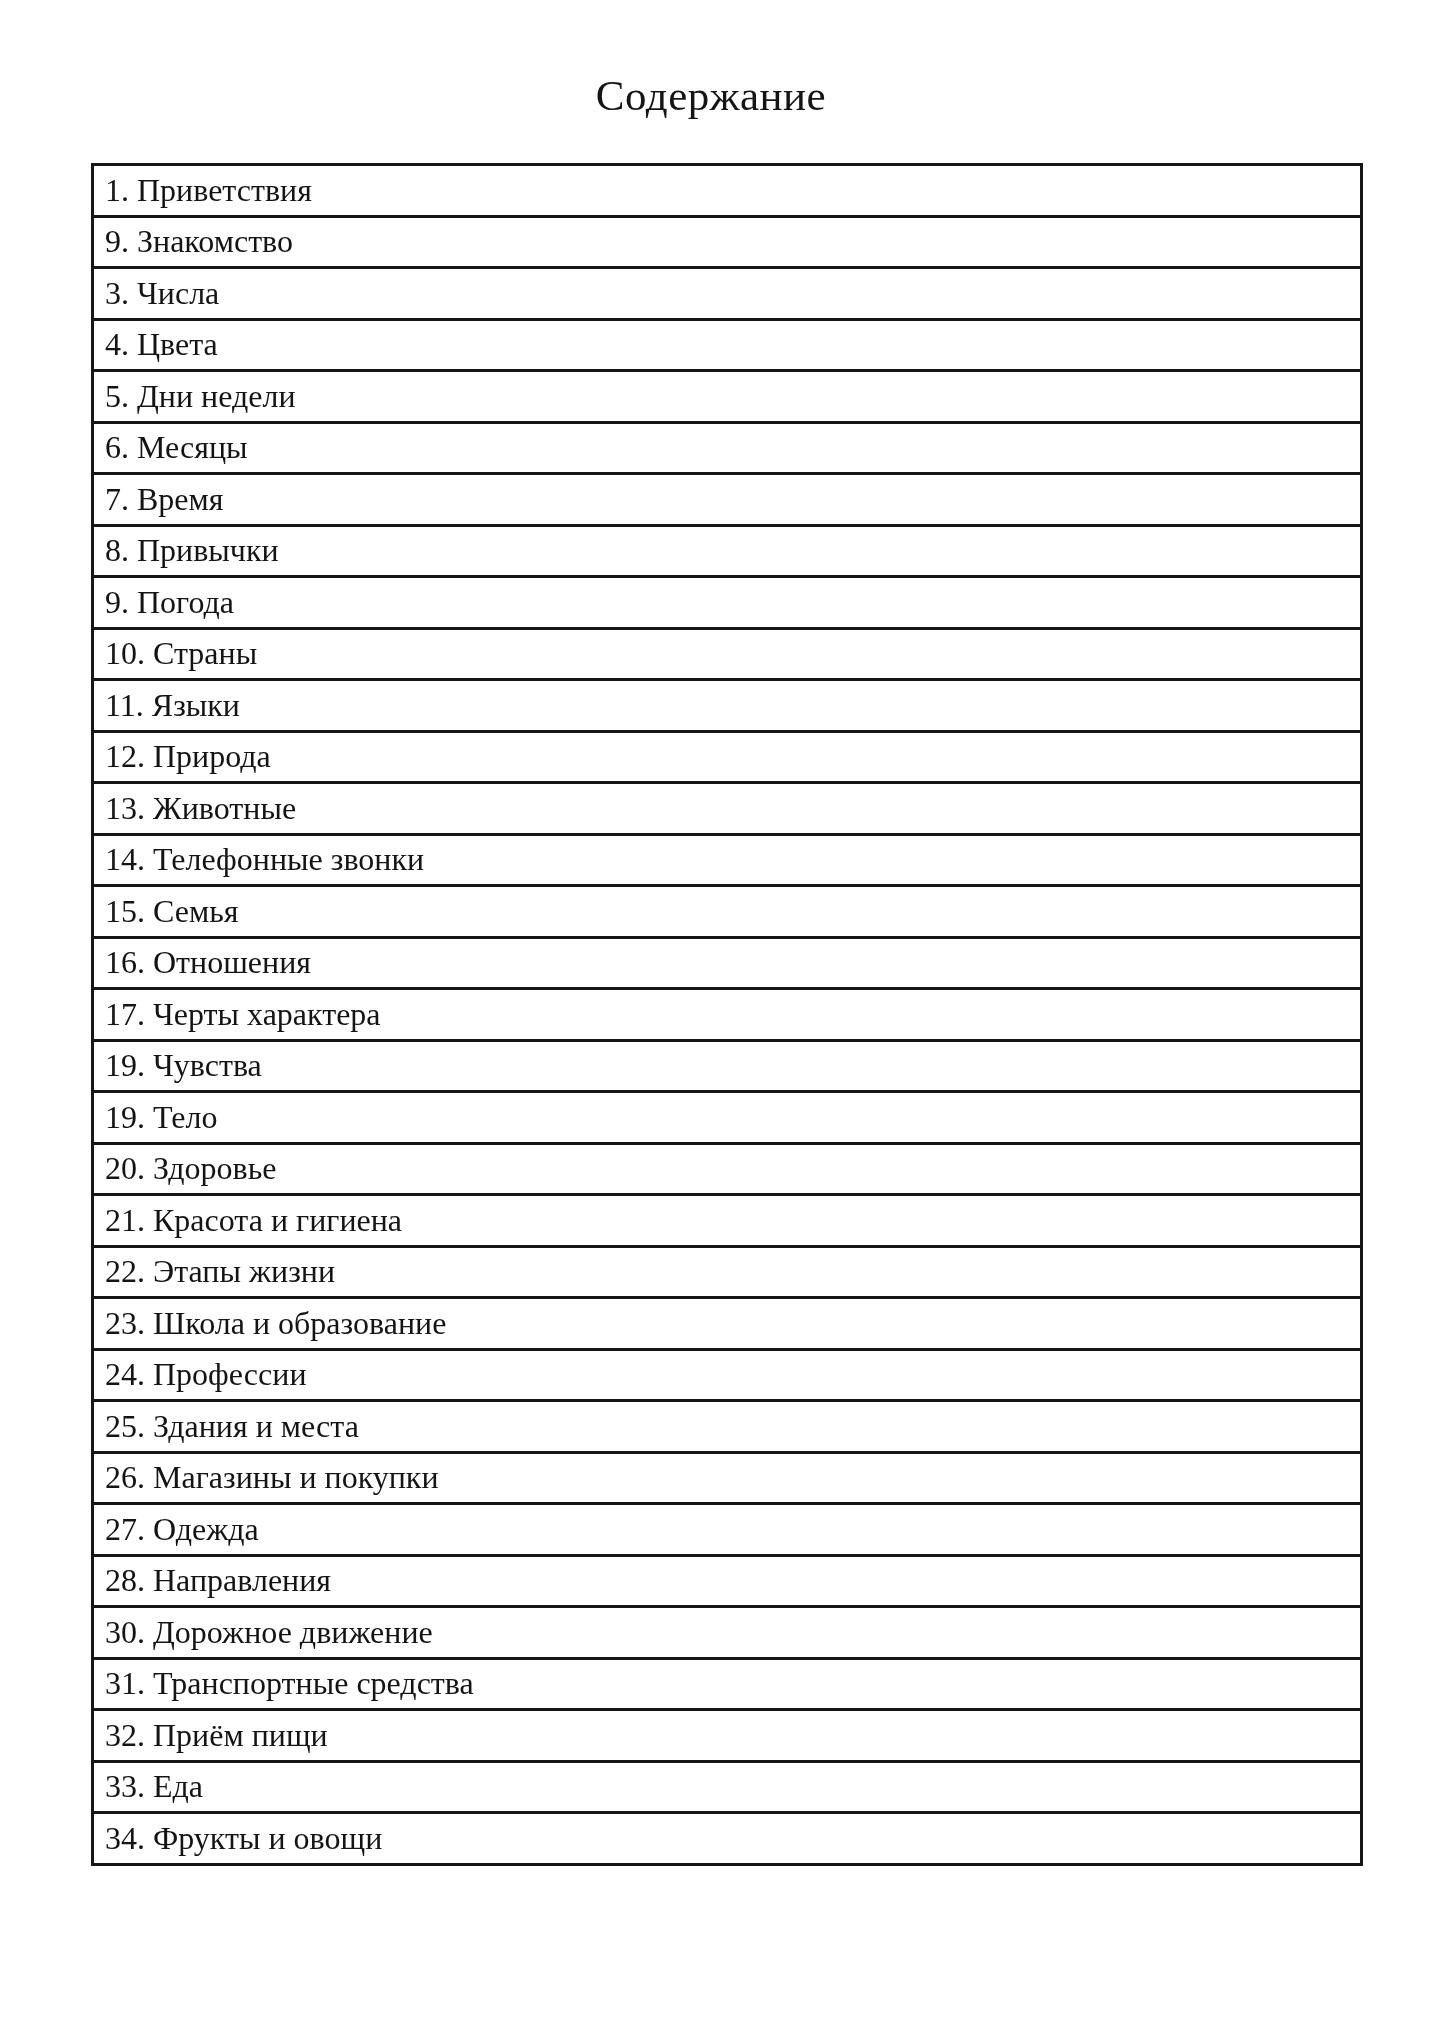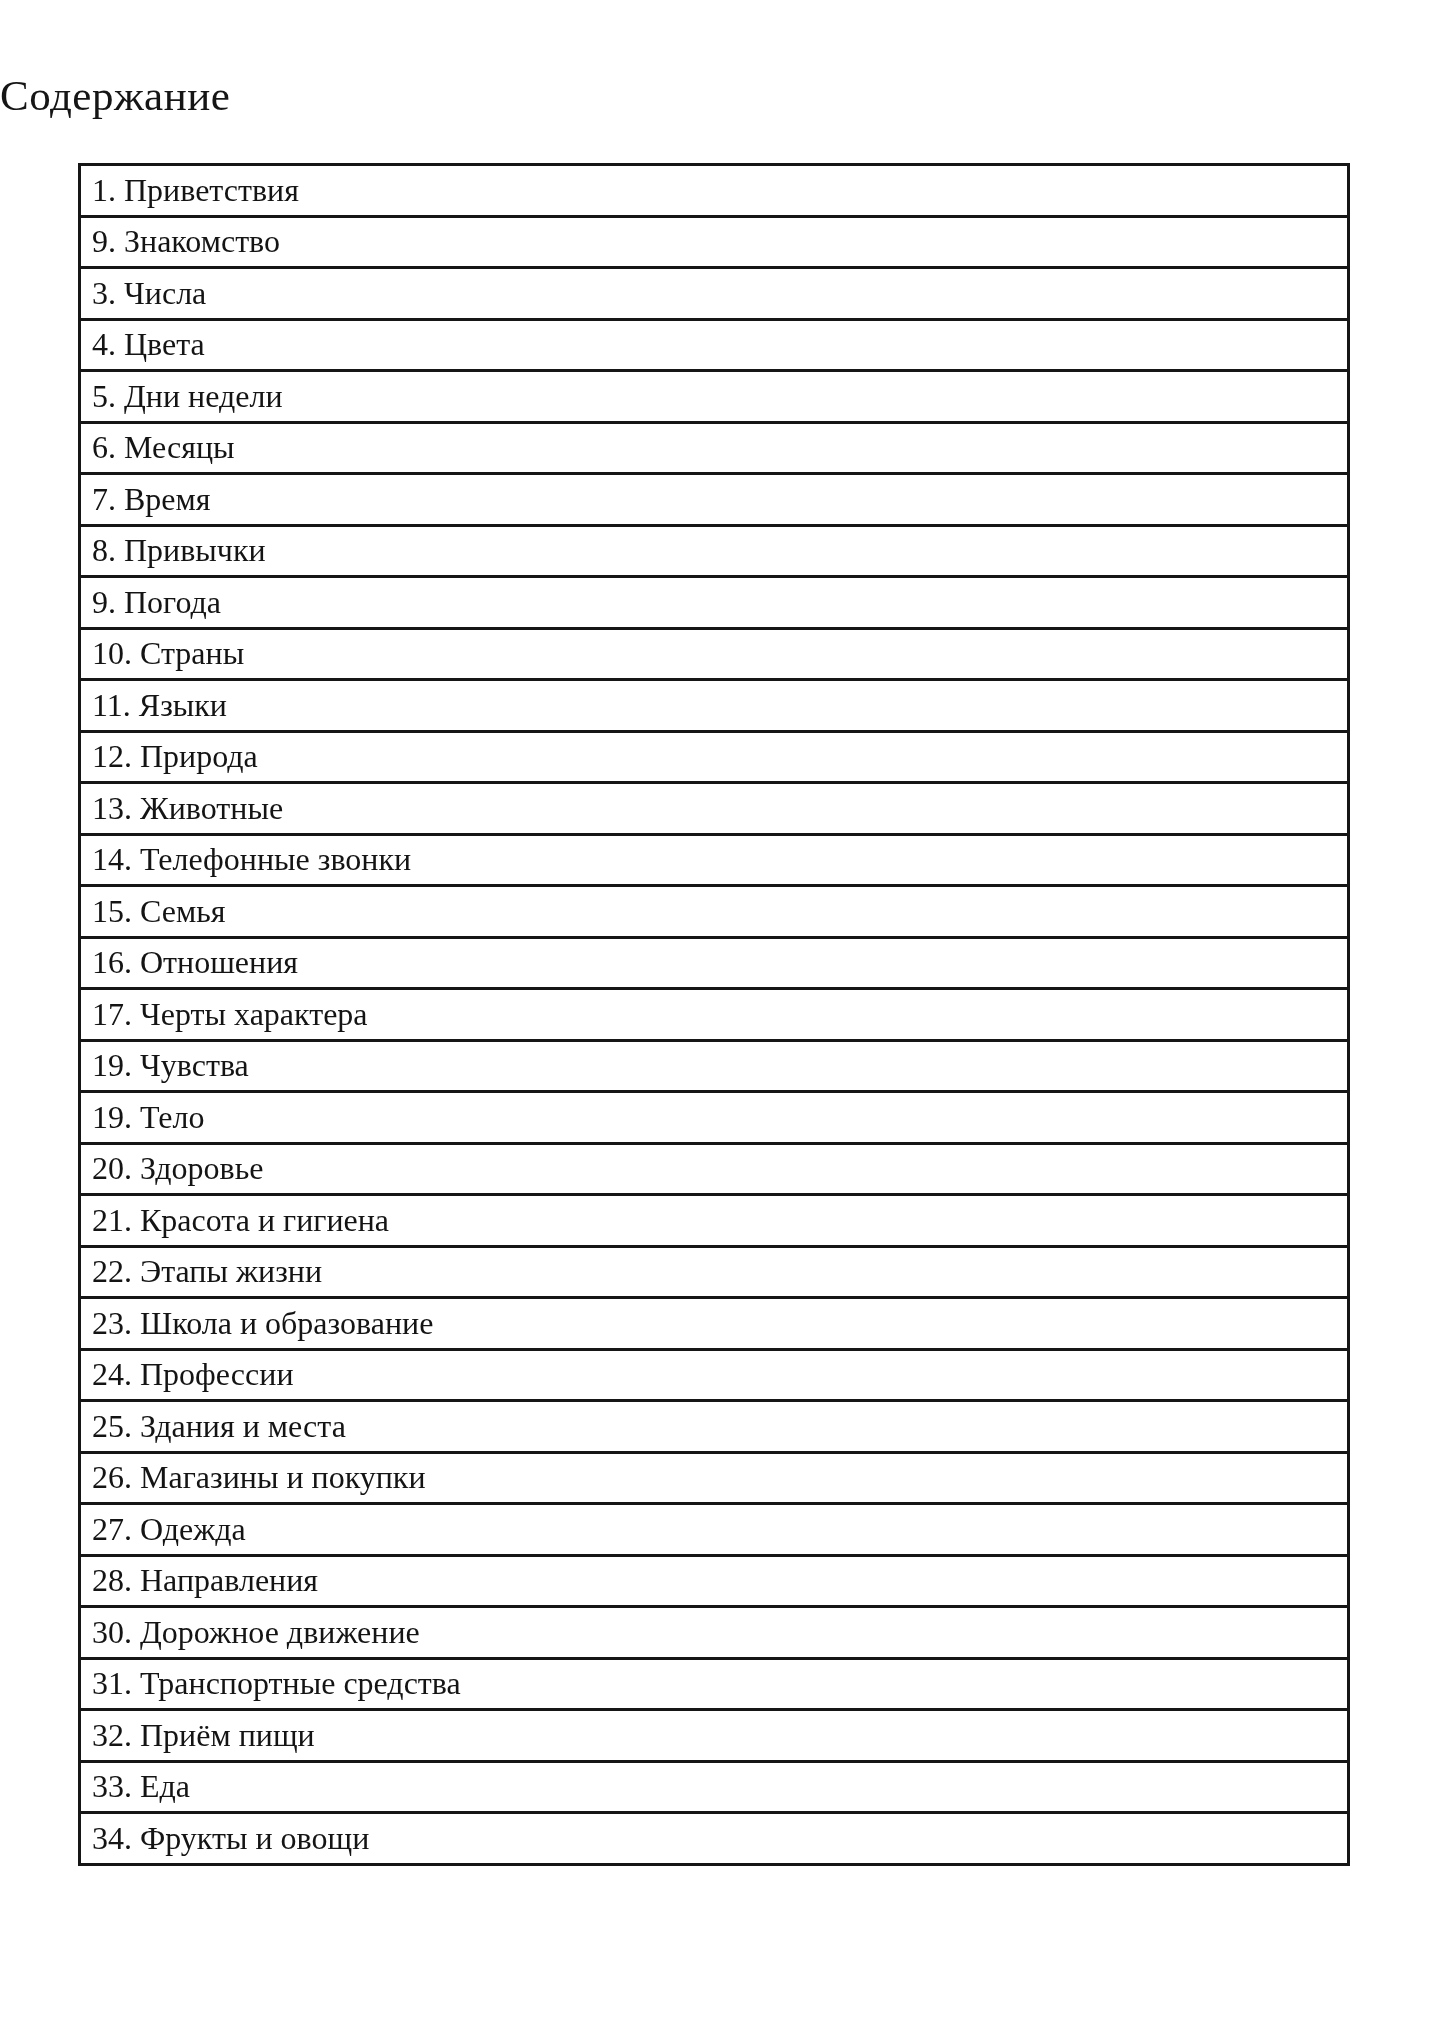--- a/index.html
+++ b/index.html
@@ -12,30 +12,31 @@
     height: 2043px;
     position: relative;
     font-family: "Liberation Serif", "DejaVu Serif", serif;
     color: #111111;
   }
   .page-title {
     position: absolute;
     top: 72px;
     left: 0;
     width: 1422px;
+    text-align: center;
     font-size: 43px;
     line-height: 1.1;
     font-weight: normal;
     color: #151515;
     margin: 0;
     letter-spacing: 0.5px;
   }
   table.toc {
     position: absolute;
-    left: 78px;
+    left: 91px;
     top: 163px;
     width: 1272px;
     border-collapse: collapse;
     table-layout: fixed;
     padding-left: 44px;
   }
   table.toc td {
     border: 3px solid #161616;
     height: 44.5px;
     padding: 2px 8px 2px 11px;

